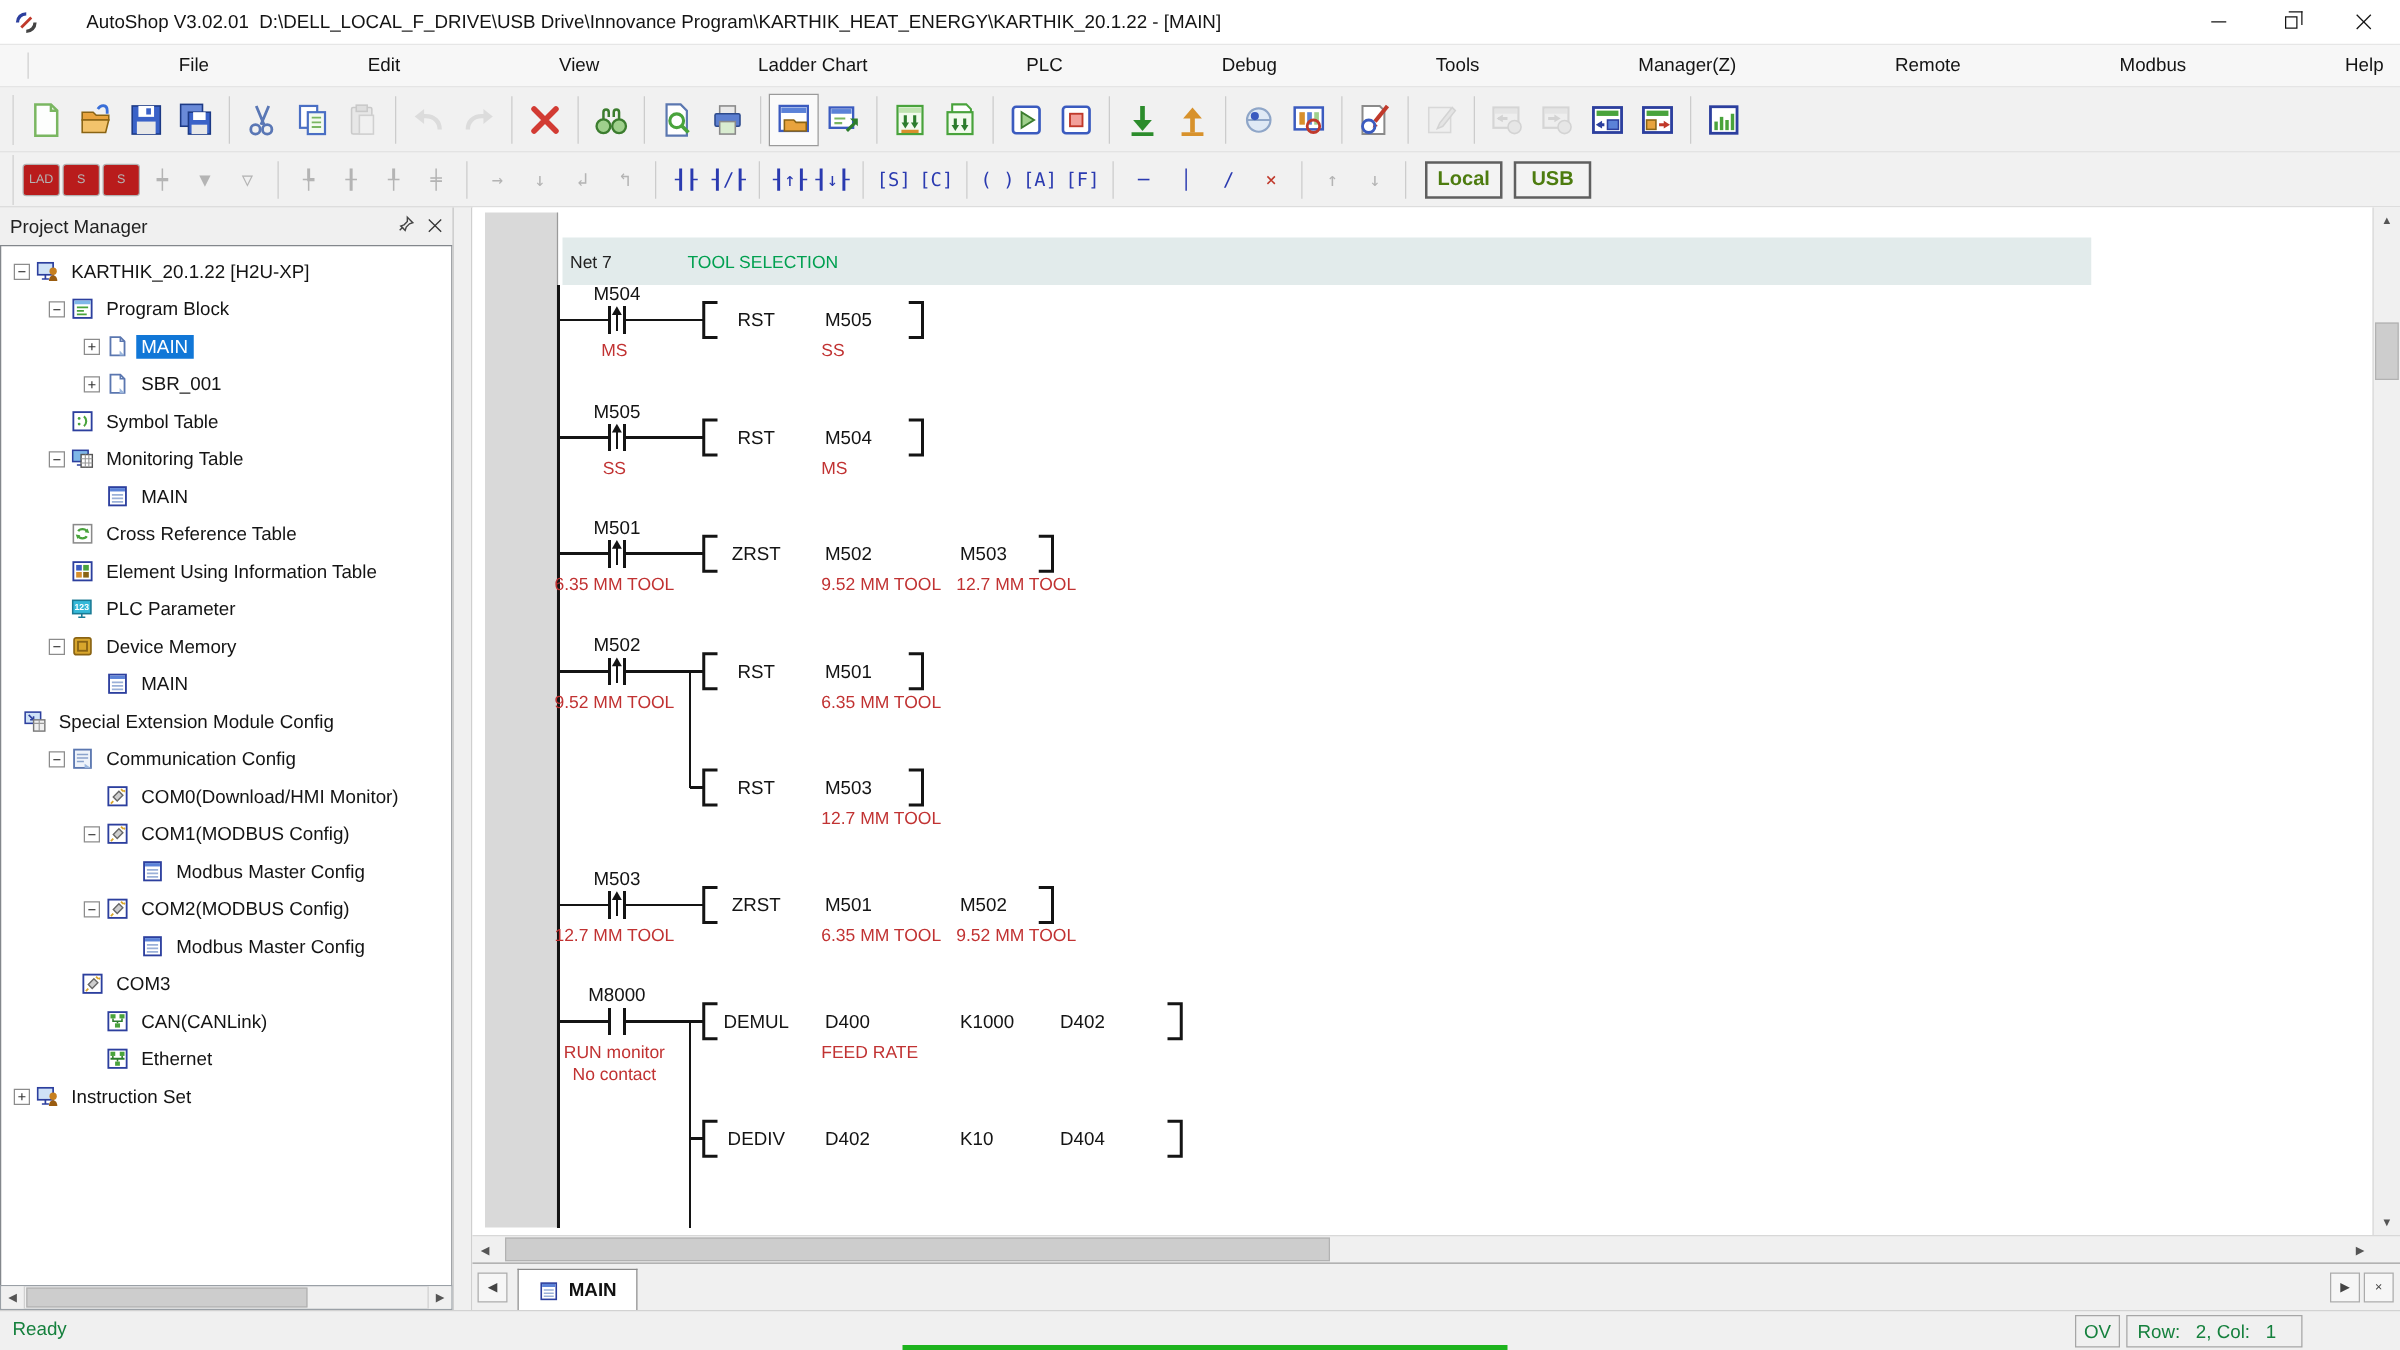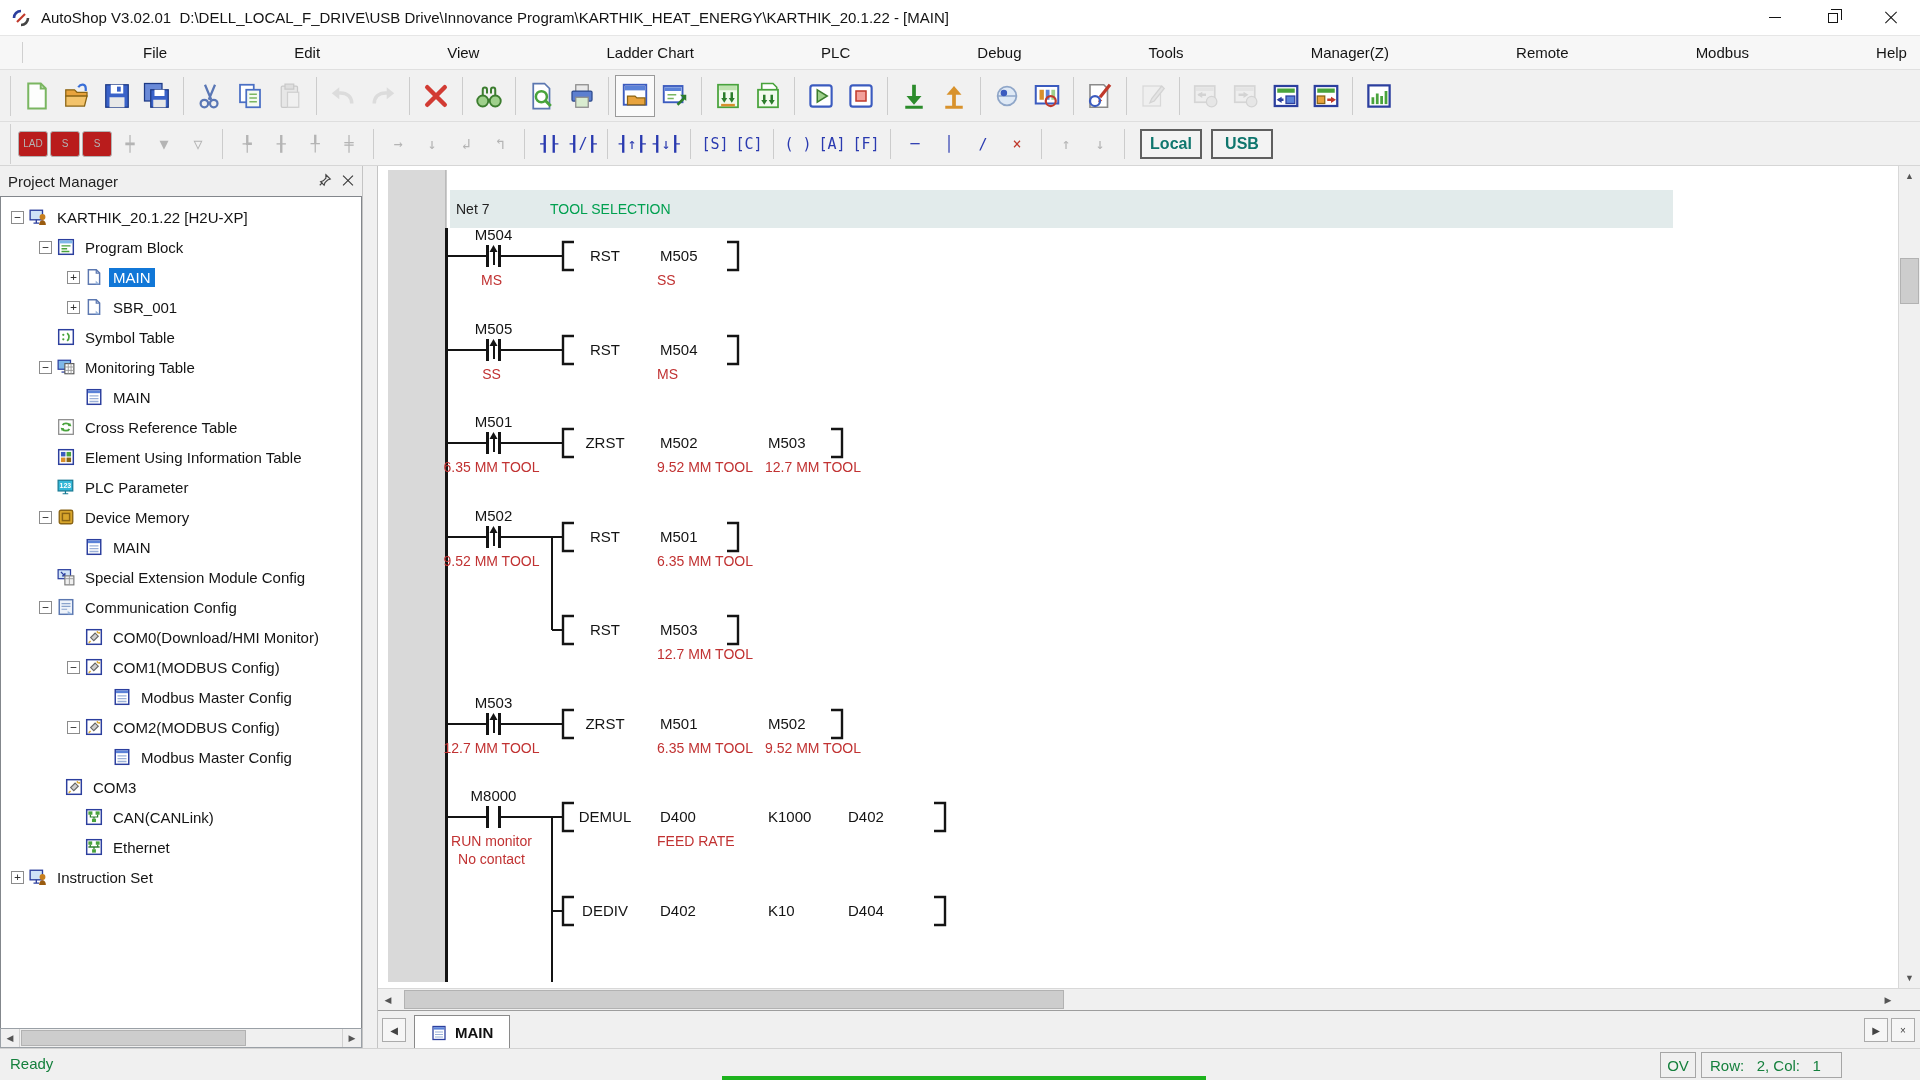--- a/index.html
+++ b/index.html
@@ -3,21 +3,21 @@
 <meta charset="utf-8">
 <style>
   * { box-sizing: border-box; margin: 0; padding: 0; }
   html,body { width:1920px; height:1080px; overflow:hidden; }
   body { font-family:"Liberation Sans", sans-serif; background:#f0f0f0; }
   .app { position:relative; width:1920px; height:1080px; background:#f0f0f0; }
 
   
   .titlebar { height:36px; background:#ffffff; display:flex; align-items:center; border-bottom:1px solid #e6e6e6; }
   .app-icon { width:20px; height:20px; margin:0 10px 0 11px; flex:none; }
-  .title-text { font-size:15px; color:#141414; white-space:pre; overflow:hidden; }
+  .title-text { font-size:15px; color:#141414; white-space:pre; overflow:hidden;margin-left:28px; }
   .win-controls { margin-left:auto; display:flex; height:100%; flex:none; }
   .winbtn { width:58px; height:100%; display:flex; align-items:center; justify-content:center; }
   .g-min { width:12px; height:0; border-top:1.4px solid #141414; }
   .g-restore { width:10px; height:10px; border:1.4px solid #141414; position:relative; background:#fff; }
   .g-restore::before { content:""; position:absolute; left:2px; top:-5px; width:10px; height:10px; border:1.4px solid #141414; border-left:none; border-bottom:none; }
   .g-close { width:14px; height:14px; position:relative; }
   .g-close::before, .g-close::after { content:""; position:absolute; left:-1px; top:6px; width:16px; border-top:1.6px solid #141414; }
   .g-close::before { transform:rotate(45deg); }
   .g-close::after  { transform:rotate(-45deg); }
 
@@ -34,21 +34,21 @@
   .tbtn.pressed { border:1px solid #9a9a9a; background:#fafafa; }
   .tbtn.disabled { opacity:.45; filter:grayscale(1); }
   .tsep { width:1px; height:38px; background:#cccccc; margin:0 6px; flex:none; }
 
   .toolbar2 { height:44px; background:#f1f1f1; display:flex; align-items:center; padding-left:6px; border-bottom:1px solid #d6d6d6; }
   .t2btn { min-width:32px; height:28px; margin:0 1px; display:flex; align-items:center; justify-content:center;
            color:#2a3ab0; font-family:"DejaVu Sans Mono", monospace; font-size:15px; flex:none; }
   .t2btn.boxed { border:1px solid #b3b3b3; border-radius:3px; background:#b91c1c; color:#9d9d9d;
                  font-size:10px; min-width:30px; height:26px; font-family:"Liberation Sans",sans-serif; }
   .t2btn.disabled { color:#b4b4b4; }
-  .t2btn.framed { border:2px solid #5f5f5f; background:#f3f3f3; color:#0f766e;
+  .t2btn.framed { border:2px solid #5f5f5f; background:#f3f3f3; color:#4d7c0f;
                   font-family:"Liberation Sans",sans-serif; font-size:16px; font-weight:bold;
                   min-width:62px; height:30px; margin-left:8px;text-align:right; }
   .t2sep { width:1px; height:30px; background:#cccccc; margin:0 7px; flex:none; }
 
   
   .mainrow { position:absolute; top:166px; left:0; width:1920px; height:882px; display:flex; }
 
   .pm-panel { width:362px; flex:none; background:#f0f0f0; display:flex; flex-direction:column; }
   .pm-header { height:30px; display:flex; align-items:center; padding:0 8px; font-size:15px; color:#222; }
   .pm-hdr-btns { margin-left:auto; display:flex; align-items:center; gap:10px; }
@@ -713,21 +713,21 @@
             </svg>
             <span class="tree-label">Device Memory</span>
           </div>
           <div class="tree-row" style="padding-left: 66px;">
             <span class="exp-spacer"></span>
             <svg class="tree-icon" viewBox="0 0 16 16">
               <use href="#t-doc"></use>
             </svg>
             <span class="tree-label">MAIN</span>
           </div>
-          <div class="tree-row" style="padding-left: 38px;">
+          <div class="tree-row" style="">
             <span class="exp-spacer"></span>
             <svg class="tree-icon" viewBox="0 0 16 16">
               <use href="#t-special"></use>
             </svg>
             <span class="tree-label">Special Extension Module Config</span>
           </div>
           <div class="tree-row" style="padding-left: 38px;">
             <span class="expander">−</span>
             <svg class="tree-icon" viewBox="0 0 16 16">
               <use href="#t-comm"></use>

